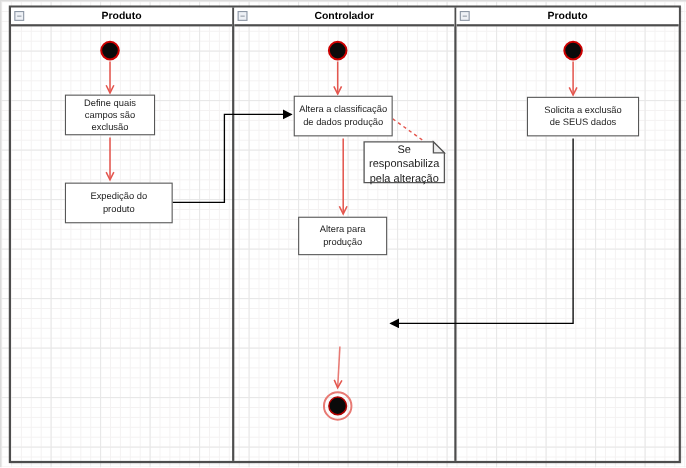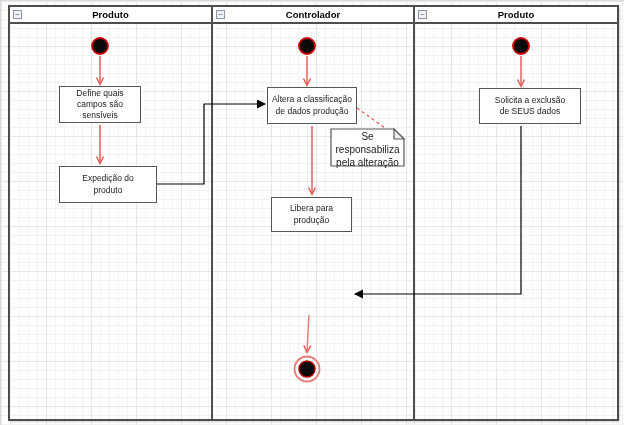--- a/index.html
+++ b/index.html
@@ -116,26 +116,26 @@
     </g>
 
     <g data-interactable="true">
       <circle cx="306" cy="368" r="12.5" fill="none" stroke="#e87a74" stroke-width="1.8"></circle>
       <circle cx="306" cy="368" r="8" fill="#0a0a0a" stroke="#b00000" stroke-width="1.4"></circle>
     </g>
   </svg>
 
   <div class="activity" style="left:58px;top:85px;width:82px;height:37px" data-interactable="true">Define quais
 campos são
-sensíveis</div>
+exclusão</div>
   <div class="activity" style="left:58px;top:165px;width:98px;height:37px" data-interactable="true">Expedição do
 produto</div>
   <div class="activity" style="left:266px;top:86px;width:90px;height:37px" data-interactable="true">Altera a classificação
 de dados produção</div>
-  <div class="activity" style="left:270px;top:196px;width:81px;height:35px" data-interactable="true">Libera para
+  <div class="activity" style="left:270px;top:196px;width:81px;height:35px" data-interactable="true">Altera para
 produção</div>
   <div class="activity" style="left:478px;top:87px;width:102px;height:36px" data-interactable="true">Solicita a exclusão
 de SEUS dados</div>
 
   <div class="note-text" style="left:330px;top:128px;width:73px;height:37px" data-interactable="false">Se responsabiliza
 pela alteração</div>
 
 </div>
 
 </body></html>

